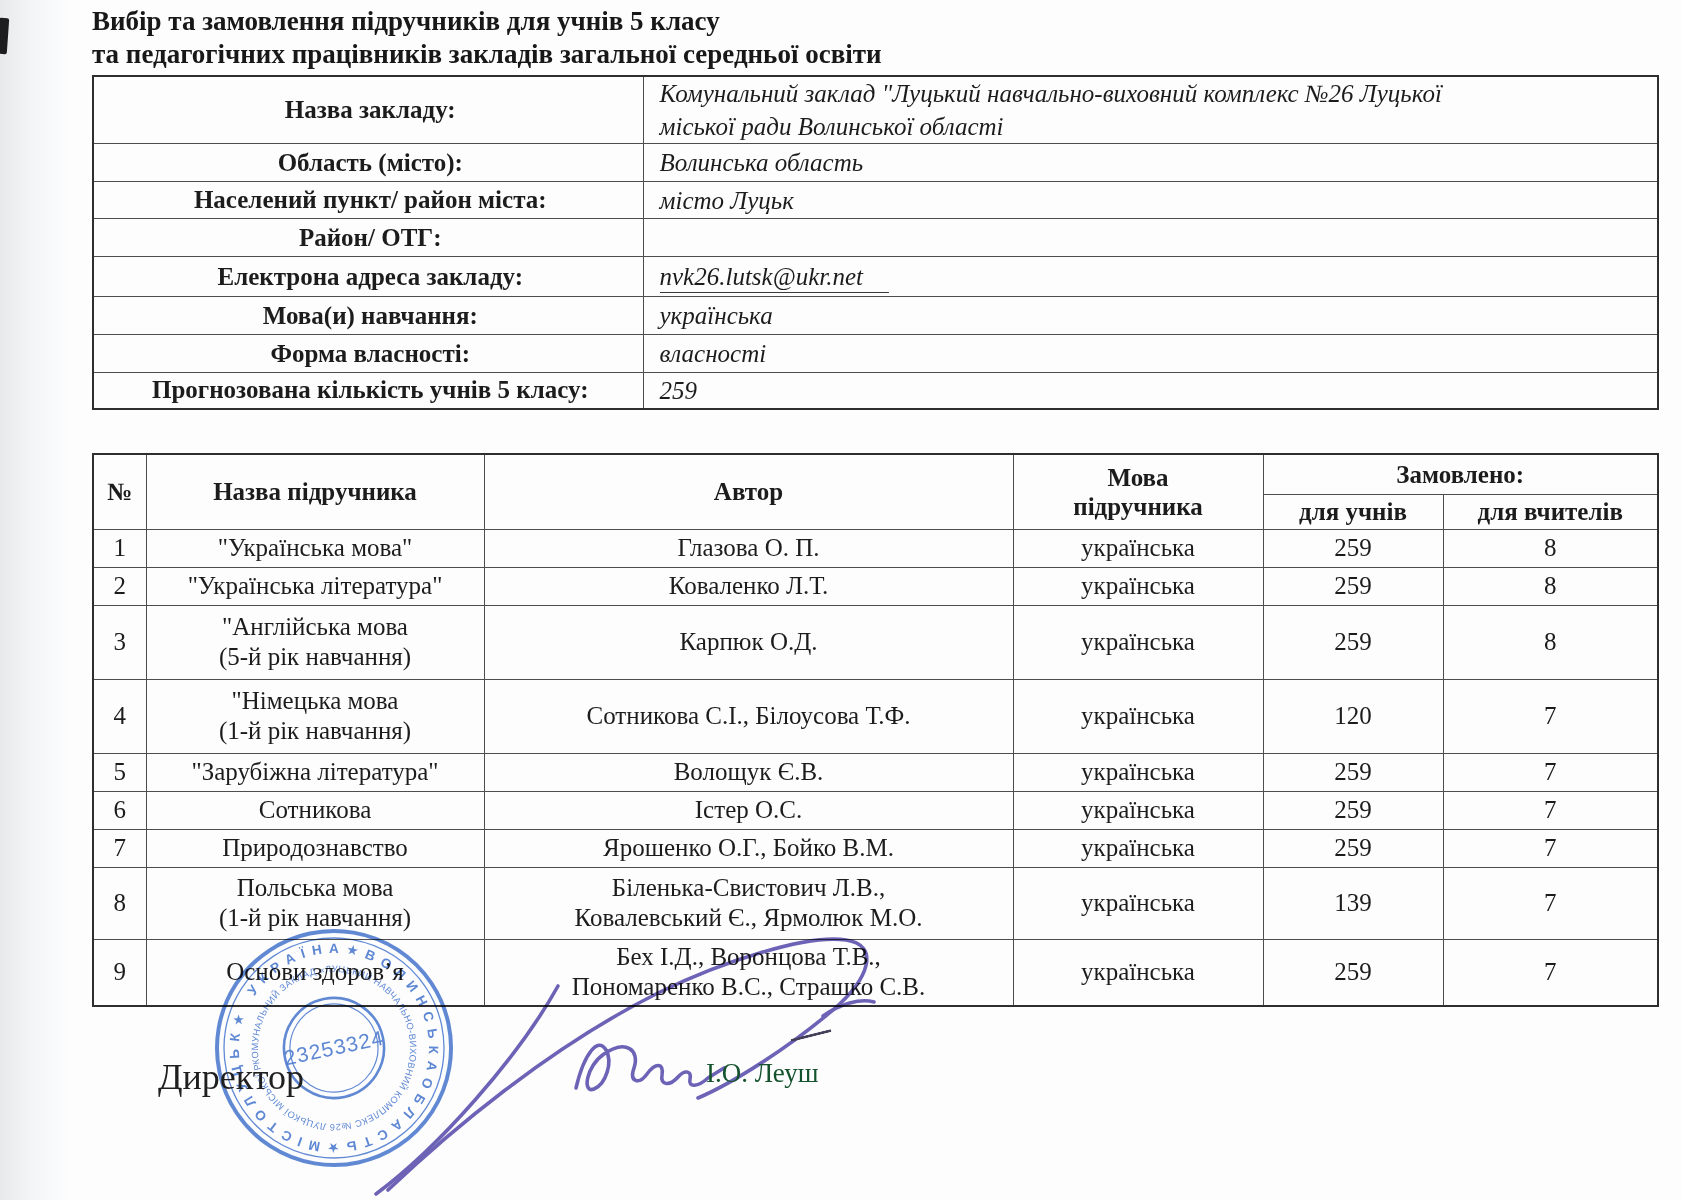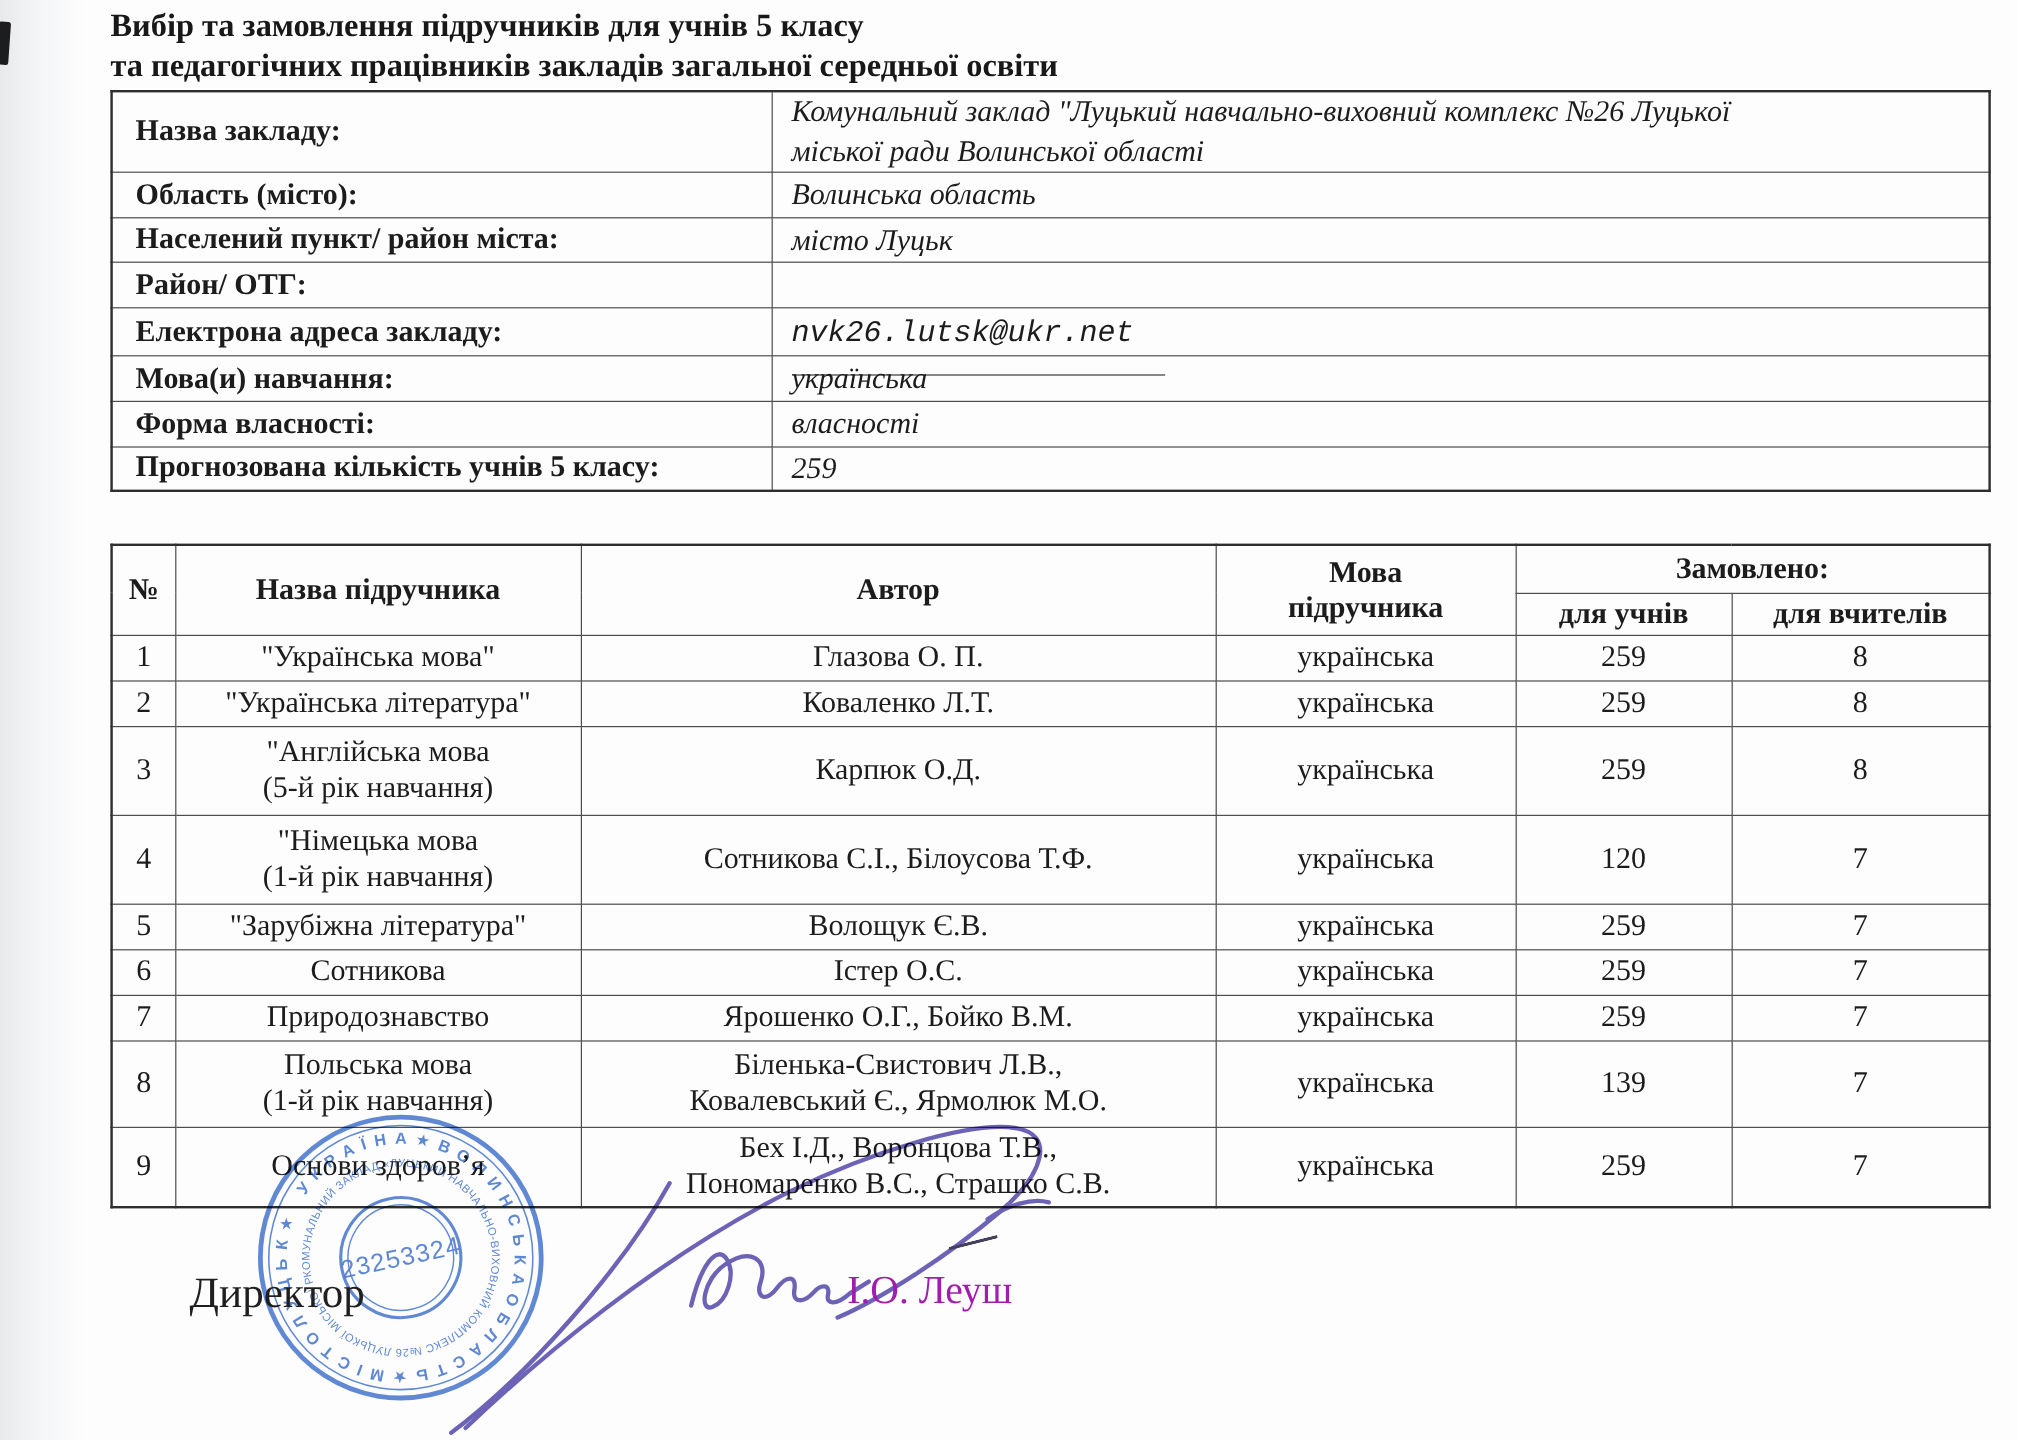--- a/index.html
+++ b/index.html
@@ -12,35 +12,35 @@
     border-radius:2px; transform:rotate(4deg); }
 
   .title-block { position:absolute; left:92px; top:5px; width:1565px; 
     font-weight:bold; font-size:27px; line-height:33px; color:#181818; }
 
   table { border-collapse:collapse; table-layout:fixed; background:transparent; }
   .info-table { position:absolute; left:92px; top:75px; width:1565px; }
   .order-table { position:absolute; left:92px; top:453px; width:1565px; }
   td,th { border:1.6px solid #4d4d4d; vertical-align:middle; }
   .info-table, .order-table { border:2.5px solid #2e2e2e; }
-  .info-table td.label { font-weight:bold; font-size:25px; padding-left:19px; text-align:left; }
+  .info-table td.label { font-weight:bold; font-size:25px; padding-left:4px; text-align:center; }
   .info-table td.value { font-style:italic; font-size:25px; padding-left:16px; text-align:left;
     line-height:31px; white-space:pre-line; }
-  .underline-val { border-bottom:1.6px solid #3a3a3a; padding-bottom:20px; padding-right:26px;font-family:Liberation Mono, monospace; }
+  .underline-val { border-bottom:1.6px solid #3a3a3a; padding-bottom:2px; padding-right:26px; }
 
   .order-table th { font-weight:bold; font-size:25px; text-align:center; white-space:pre-line; line-height:29px; }
   .order-table td { font-size:25px; text-align:center; white-space:pre-line; line-height:30px; }
 
   .stamp-wrap { position:absolute; left:208px; top:922px; width:252px; height:252px;
     transform:rotate(-12deg); mix-blend-mode:multiply; opacity:.92; }
   .stamp-wrap svg text { font-family:"Liberation Sans","DejaVu Sans",sans-serif; }
   .signature-wrap { position:absolute; left:368px; top:928px; width:565px; height:275px;
     mix-blend-mode:multiply; }
   .footer-position { position:absolute; left:158px; top:1056px; font-size:36px; color:#1f1f1f; }
-  .footer-name { position:absolute; left:706px; top:1058px; font-size:33px; color:#a21caf; }
+  .footer-name { position:absolute; left:706px; top:1058px; font-size:27px; color:#14532d; }
   .pen-dash { position:absolute; left:790px; top:1034px; width:42px; height:0;
     border-top:3px solid #46415a; transform:rotate(-14deg); border-radius:2px; }
 </style>
 </head>
 <body>
 
 <div class="page">
 
   <div class="edge-mark"></div>
 

